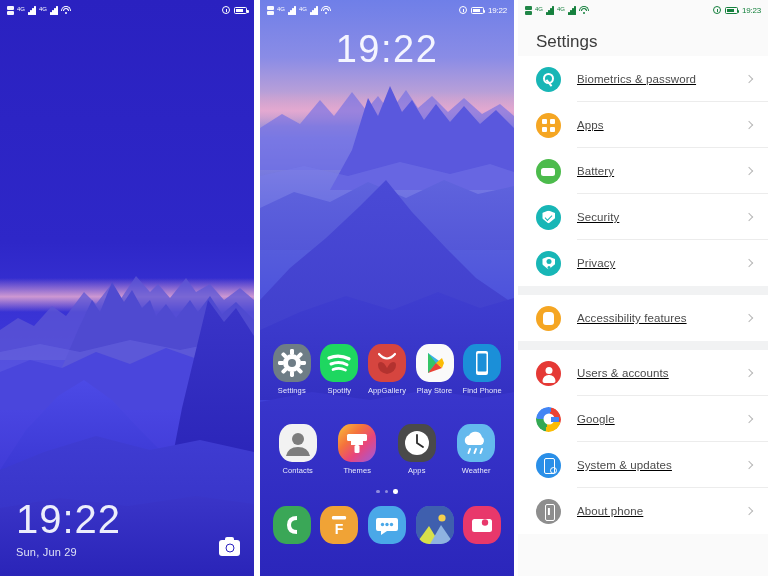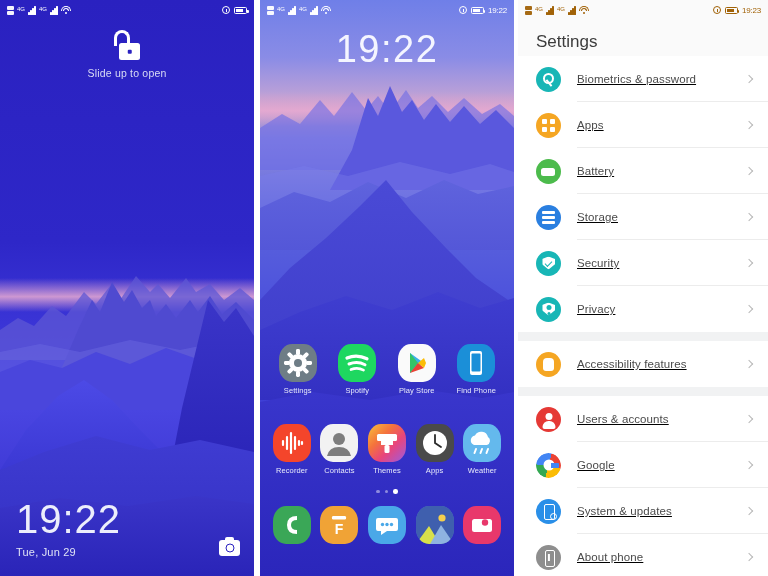--- a/index.html
+++ b/index.html
@@ -21,21 +21,21 @@
   .wall { position:absolute; inset:0; background:#2a24c4; }
   .wall.lock   { background:linear-gradient(180deg,#2a21c0 0%,#2e27c8 42%,#3a34d6 56%,#4a46e2 70%,#3b35d2 88%,#2f28c4 100%); }
   .wall.home   { background:linear-gradient(180deg,#6f7fe8 0%,#8a8ce6 10%,#b89fd8 16%,#c79fc9 19%,#8f8ce0 24%,#5b63dc 38%,#4a4fdc 55%,#3a3ad4 75%,#2a24c4 100%); }
   .glow { position:absolute; left:0; right:0; height:34px;
           background:linear-gradient(180deg,rgba(226,160,205,0) 0%,rgba(232,170,210,.85) 55%,rgba(150,140,230,0) 100%); }
 
   
   .status { position:absolute; top:0; left:0; right:0; height:20px;
             display:flex; align-items:center; justify-content:space-between;
             padding:0 7px; z-index:40; }
-  .status.dark { color:#a16207; }
+  .status.dark { color:#15803d; }
   .status.light { color:#ffffff; }
   .st-left { display:flex; align-items:center; gap:3px; }
   .st-right { display:flex; align-items:center; gap:4px; font-size:8px; letter-spacing:-.2px; }
 
   .sim { display:flex; flex-direction:column; gap:1px; }
   .sim i { display:block; width:7px; height:4px; background:currentColor;
            opacity:.95; border-radius:1px; }
   .bars { display:flex; align-items:flex-end; gap:.5px; height:9px; }
   .bars b { display:block; width:1.6px; background:currentColor; border-radius:.5px; }
   .bars b:nth-child(1){height:3px;} .bars b:nth-child(2){height:5px;}
@@ -273,31 +273,24 @@
             <span></span>
             <i></i>
           </span>
       </div>
       <div class="st-right">
         <span class="alarm"></span>
         <span class="batt"></span>
       </div>
     </div>
 
-    <div class="lock-top">
-      <div class="padlock">
-        <span class="shack"></span>
-          <span class="body"></span>
-      </div>
-      <div class="slide-txt">Slide up to open</div>
-    </div>
 
     <div class="lock-clock">
       <div class="lock-time">19:22</div>
-      <div class="lock-date">Tue, Jun 29</div>
+      <div class="lock-date">Sun, Jun 29</div>
     </div>
     <div class="cam-btn"></div>
   </div>
 
   <div class="gap"></div>
 
   <div class="panel p2">
     <div class="wall home">
       <div class="glow" style="top:92px;"></div>
       <svg width="254" height="576" viewBox="0 0 254 576" preserveAspectRatio="none" style="position:absolute;inset:0;">
@@ -394,20 +387,29 @@
         <div class="icon squircle" style="background:#1ed760;">
           <svg viewBox="0 0 38 38" width="38" height="38" fill="none" stroke="#fff" stroke-linecap="round" stroke-width="3.2">
             <path d="M9 14c6-2.6 14-2.2 20 .8"></path>
             <path d="M11 20c5-2 11.5-1.7 16 .7" stroke-width="3"></path>
             <path d="M13 25.5c4-1.5 9-1.3 12.5.6" stroke-width="2.7"></path>
           </svg>
         </div>
         <div class="app-label">Spotify</div>
       </div>
       <div class="app">
+        <div class="icon squircle" style="background:#d6453f;">
+          <svg viewBox="0 0 38 38" width="38" height="38">
+            <path d="M11 10 q8 9 16 0" fill="none" stroke="#fff" stroke-width="2.2" stroke-linecap="round"></path>
+            <path d="M19 30 q-9-2-9-9 q0-3 3-3 q3 0 6 6 q3-6 6-6 q3 0 3 3 q0 7-9 9z" fill="#b3322f"></path>
+          </svg>
+        </div>
+        <div class="app-label">AppGallery</div>
+      </div>
+      <div class="app">
         <div class="icon squircle" style="background:#fafafa;">
           <svg viewBox="0 0 38 38" width="38" height="38">
             <path d="M12 9 L26 19 L12 29 Z" fill="#3ab0e8"></path>
             <path d="M12 9 L20 19 L12 29 Z" fill="#34c759" opacity=".9"></path>
             <path d="M12 29 L20 19 L26 24 Z" fill="#ea4335"></path>
             <path d="M20 19 L26 14 L28 19 L26 24 Z" fill="#fbbc05"></path>
           </svg>
         </div>
         <div class="app-label">Play Store</div>
       </div>
@@ -416,28 +418,20 @@
           <svg viewBox="0 0 38 38" width="38" height="38">
             <rect x="13" y="7" width="12" height="24" rx="2" fill="#fff"></rect>
             <rect x="14.5" y="9.5" width="9" height="18" rx="1" fill="#1b8fd8"></rect>
           </svg>
         </div>
         <div class="app-label">Find Phone</div>
       </div>
     </div>
 
     <div class="grid row2">
-      <div class="app">
-        <div class="icon squircle" style="background:#f4452b;">
-          <svg viewBox="0 0 38 38" width="38" height="38" stroke="#fff" stroke-linecap="round" stroke-width="2.2">
-            <path d="M10 17v4M14 13v12M18 9v20M22 13v12M26 17v4M29 18v2"></path>
-          </svg>
-        </div>
-        <div class="app-label">Recorder</div>
-      </div>
       <div class="app">
         <div class="icon squircle" style="background:#f2f2f2;">
           <svg viewBox="0 0 38 38" width="38" height="38" fill="#7d7d7d">
             <circle cx="19" cy="15" r="6"></circle>
             <path d="M7 32 q2-9 12-9 q10 0 12 9z"></path>
           </svg>
         </div>
         <div class="app-label">Contacts</div>
       </div>
       <div class="app">
@@ -577,30 +571,20 @@
           <span class="chev"></span>
           <span class="divider"></span>
         </div>
         <div class="srow">
           <span class="sicon g-batt"></span>
           <span class="slabel">Battery</span>
           <span class="chev"></span>
           <span class="divider"></span>
         </div>
         <div class="srow">
-          <span class="sicon g-stor">
-              <i></i>
-              <i></i>
-              <i></i>
-            </span>
-          <span class="slabel">Storage</span>
-          <span class="chev"></span>
-          <span class="divider"></span>
-        </div>
-        <div class="srow">
           <span class="sicon g-sec"></span>
           <span class="slabel">Security</span>
           <span class="chev"></span>
           <span class="divider"></span>
         </div>
         <div class="srow">
           <span class="sicon g-priv"></span>
           <span class="slabel">Privacy</span>
           <span class="chev"></span>
         </div>

